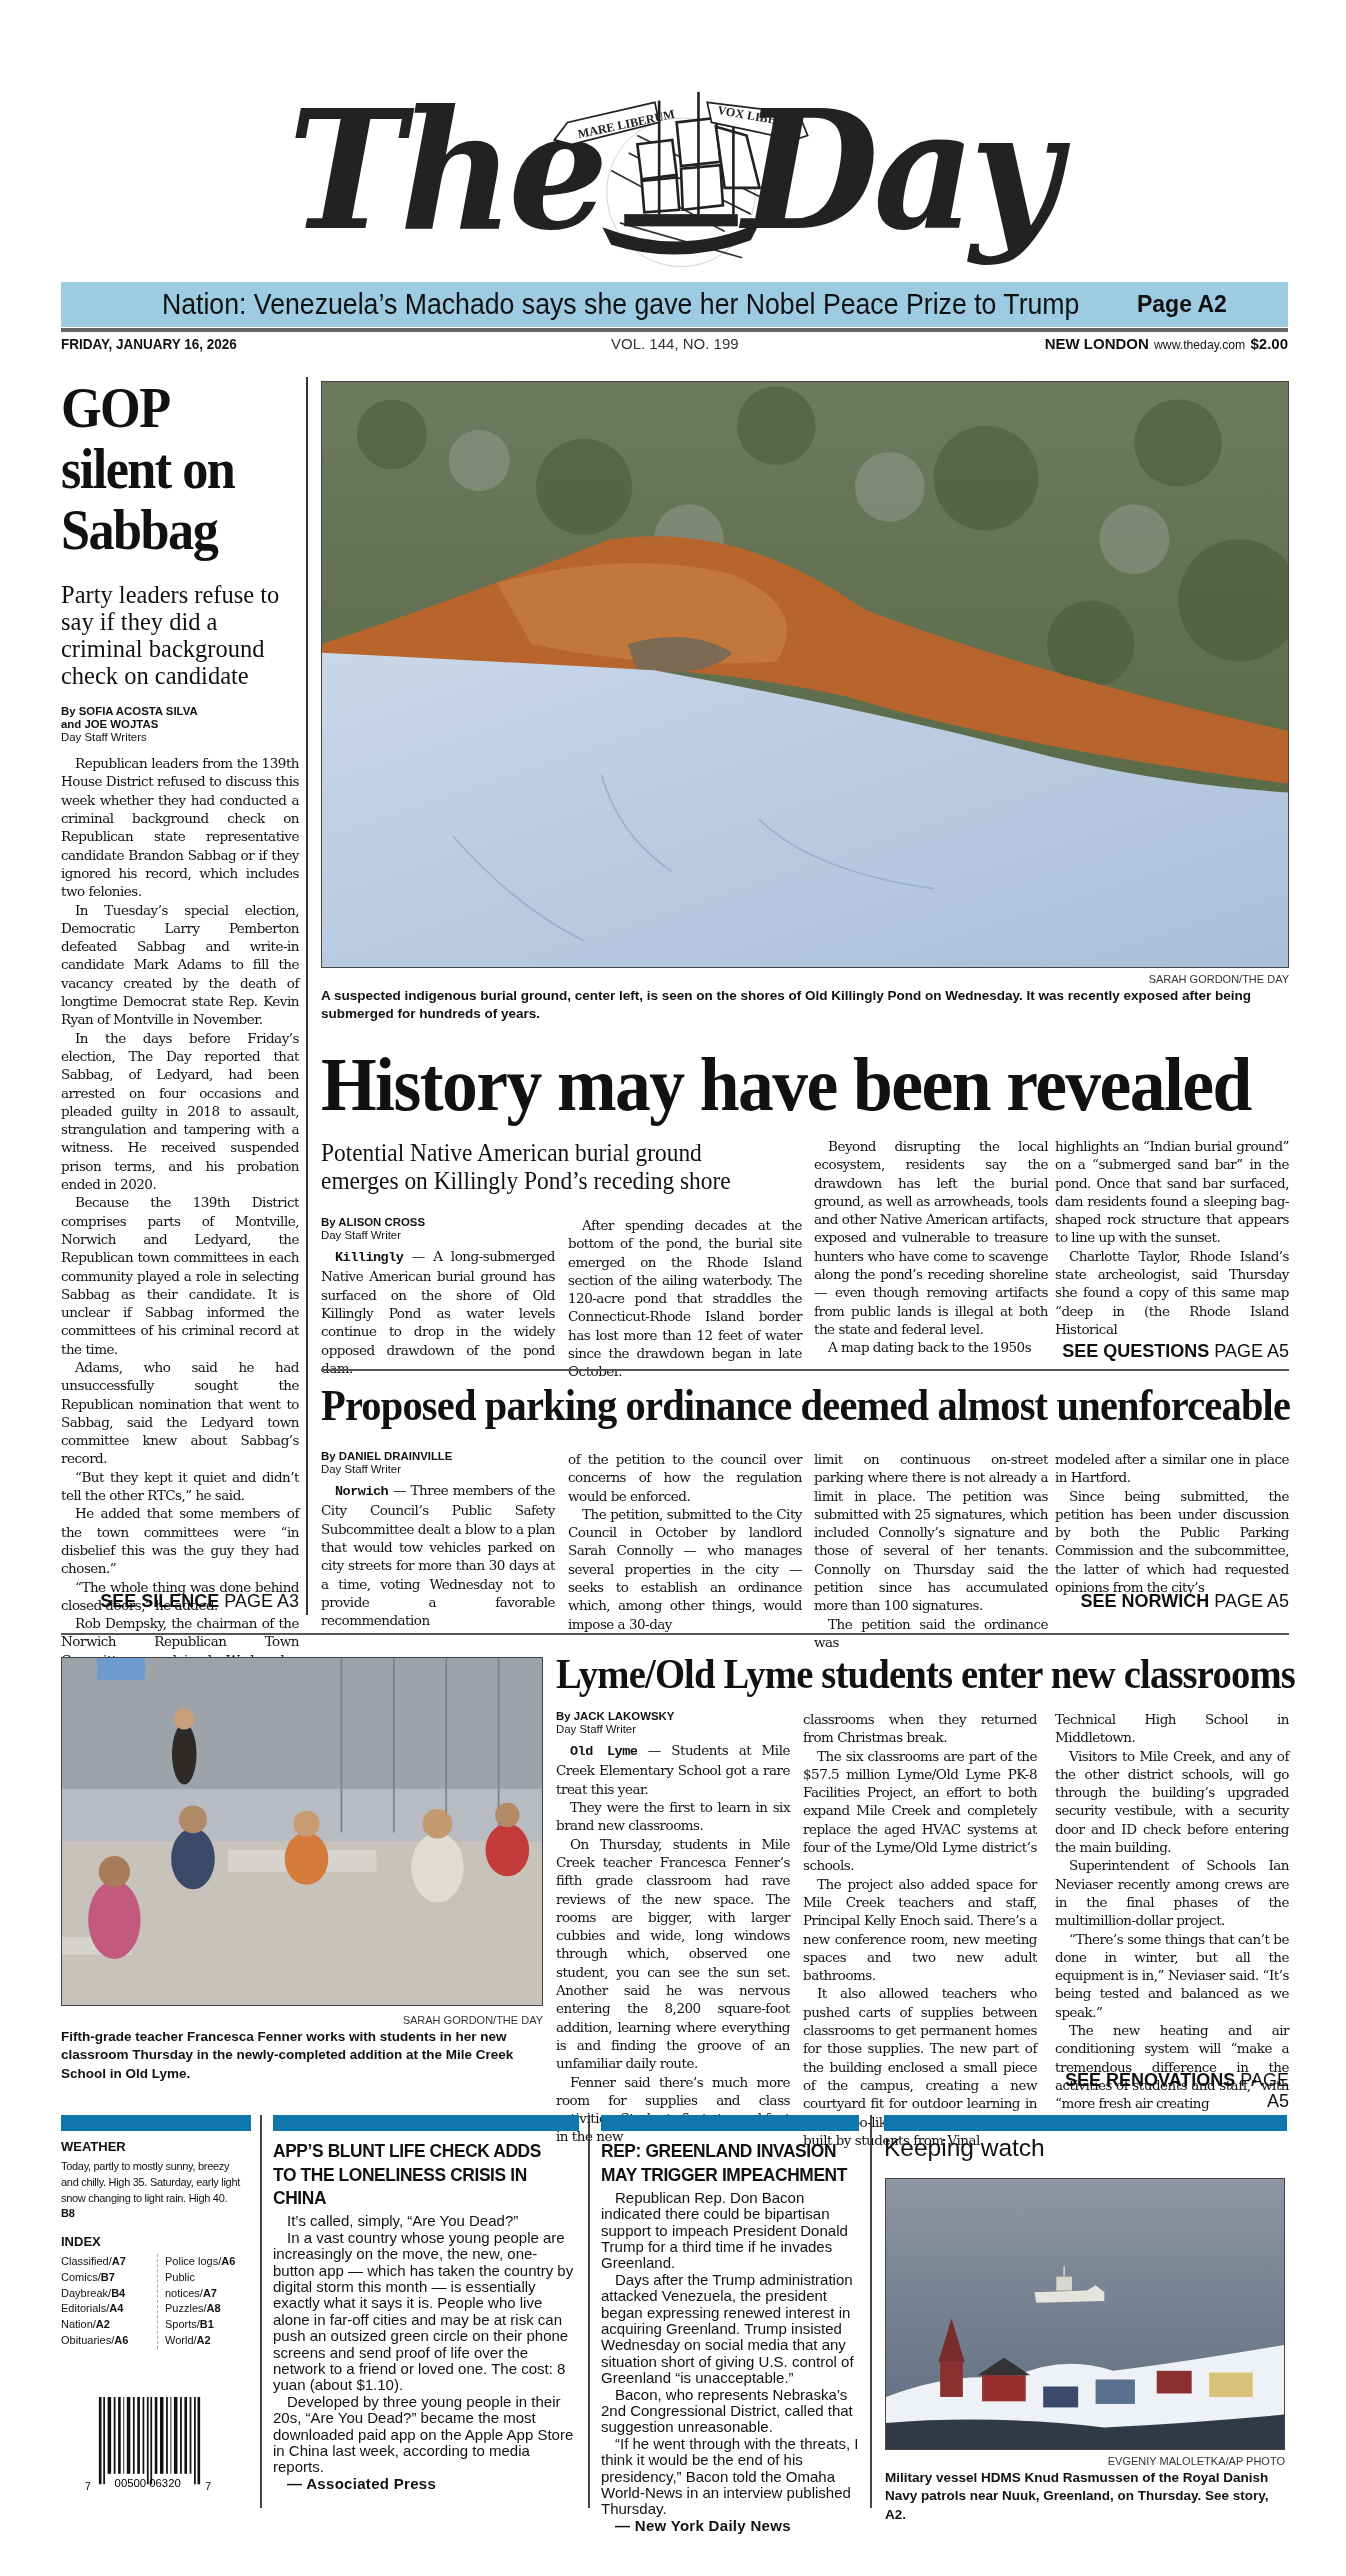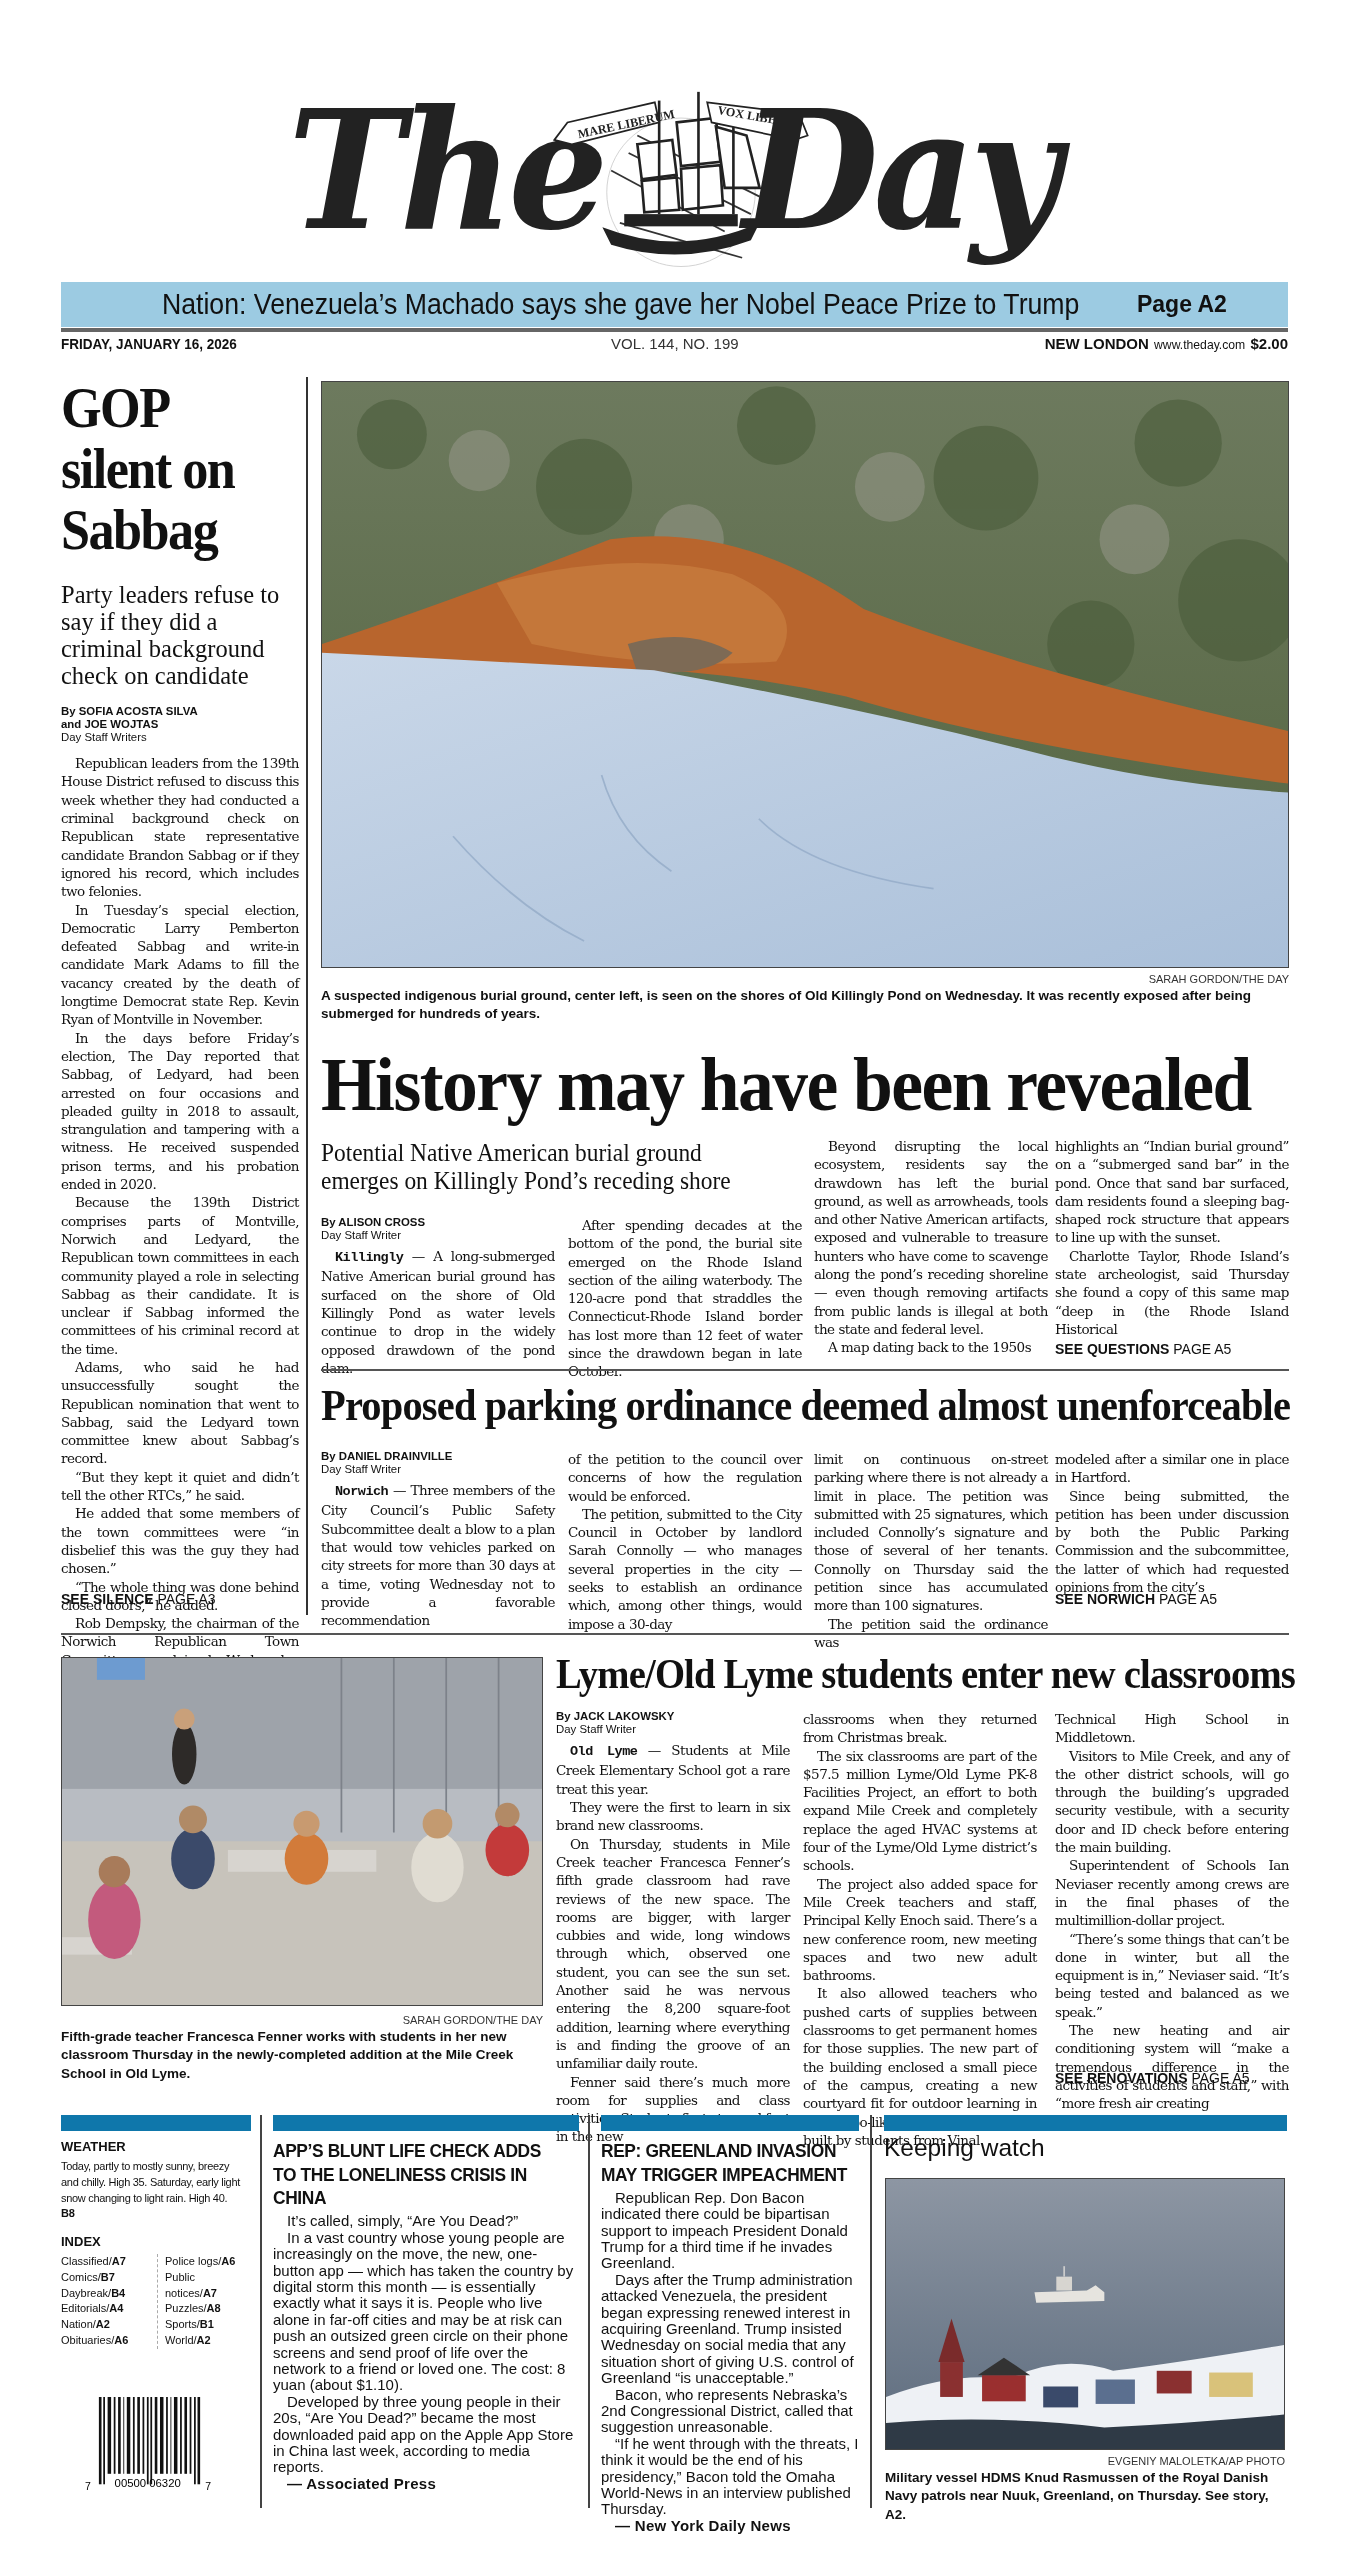--- a/index.html
+++ b/index.html
@@ -24,21 +24,21 @@
 #city .url{font-weight:normal;font-size:12.2px;margin:0 5.2px}
 
 #left-col{left:61px;top:377px;width:238px}
 #gop-head{font-family:"Liberation Serif",serif;font-weight:bold;font-size:58px;line-height:61px;letter-spacing:-1.7px;transform:scaleX(0.9);transform-origin:left}
 #gop-deck{font-family:"Liberation Serif",serif;font-size:24.5px;line-height:27px;margin-top:21px}
 .byline{font-family:"Liberation Sans",sans-serif;font-weight:bold;font-size:11.4px;line-height:13px;margin-top:15.7px}
 .byrole{font-family:"Liberation Sans",sans-serif;font-size:11.4px;line-height:13px}
 .body{font-family:"DejaVu Serif",serif;font-size:13.5px;line-height:18.3px;text-align:justify;letter-spacing:-0.5px}
 .body p{text-indent:14px}
 .body .dl{font-family:Liberation Mono, monospace;font-weight:bold}
-.jump{font-family:"Liberation Sans",sans-serif;font-size:14px;}
+.jump{font-family:"Liberation Sans",sans-serif;font-size:18px;text-align:right}
 .jump b{font-weight:bold}
 #left-vrule{left:306px;top:377px;width:1.7px;height:1238px;background:#333}
 
 #main-photo{left:321px;top:381px;width:968px;height:587px;border:1.7px solid #444;overflow:hidden}
 .credit{font-family:"Liberation Sans",sans-serif;font-size:11px;color:#333;text-align:right}
 .caption{font-family:"Liberation Sans",sans-serif;font-weight:bold;font-size:13.5px;line-height:18.3px}
 #main-credit{left:321px;top:973px;width:968px}
 #main-caption{left:321px;top:987px;width:968px}
 #history-head{left:321px;top:1041px;width:968px;font-family:"Liberation Serif",serif;font-weight:bold;font-size:77px;line-height:87px;letter-spacing:-1.7px;white-space:nowrap;transform:scaleX(0.93);transform-origin:left}
 .col{position:absolute;width:234px}

